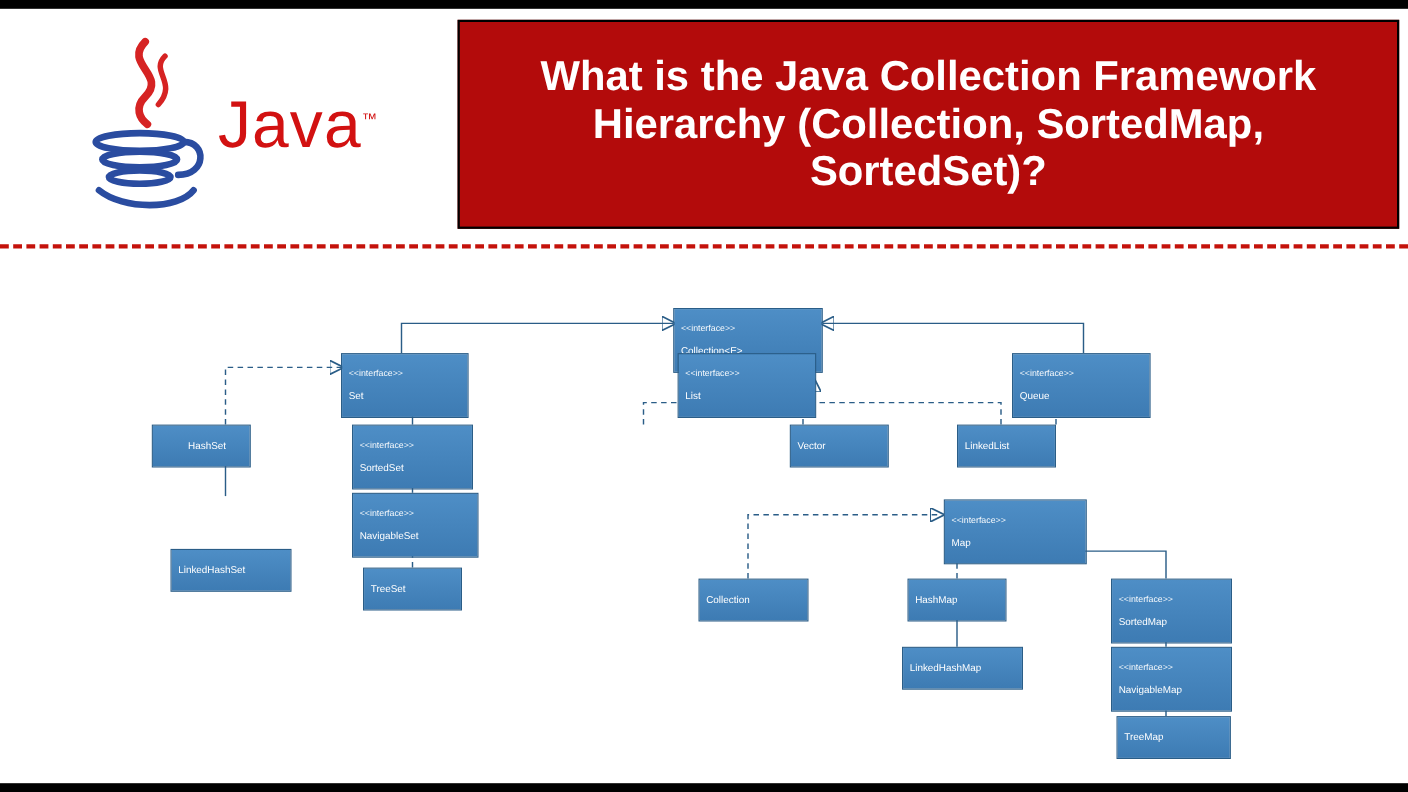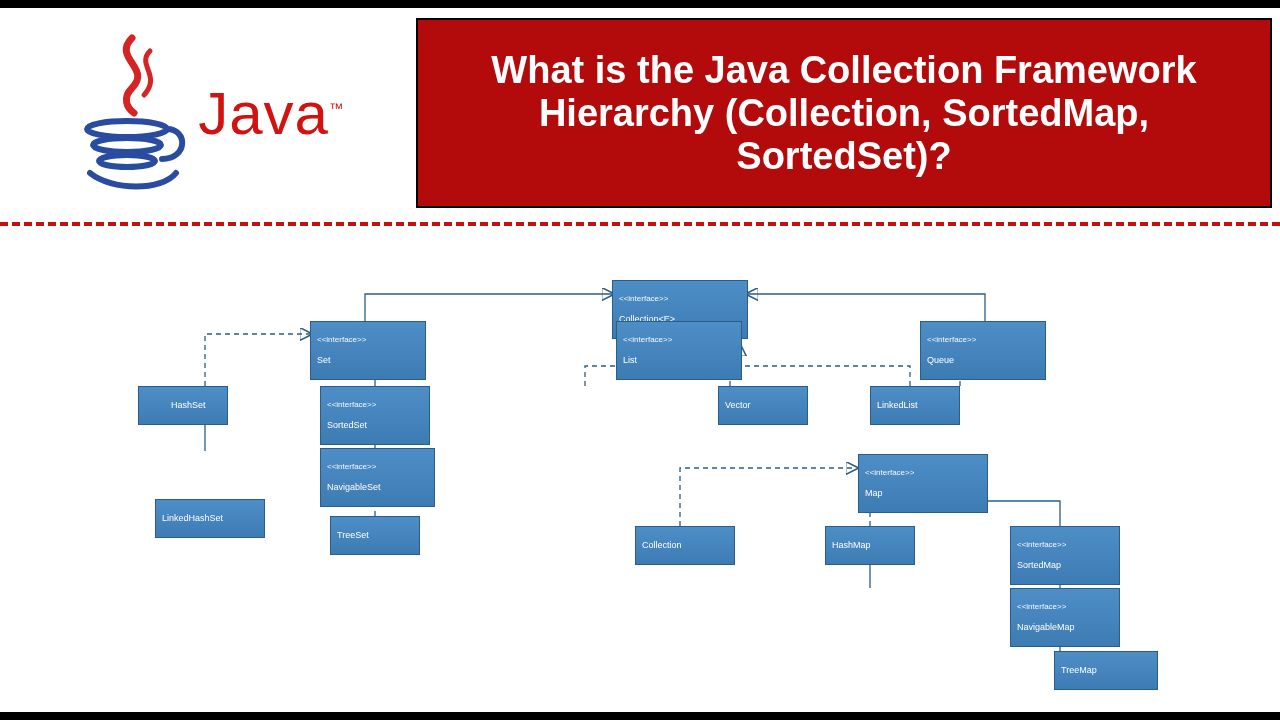--- a/index.html
+++ b/index.html
@@ -201,21 +201,24 @@
   <div class="node" style="left:635px; top:300px; width:100px;">
     <span class="nm">Collection</span>
   </div>
   <div class="node" style="left:825px; top:300px; width:84px;">
     <span class="nm">HashMap</span>
   </div>
   <div class="node" style="left:1010px; top:300px; width:110px;">
     <span class="stereo">&lt;&lt;interface&gt;&gt;</span>
     <span class="nm">SortedMap</span>
   </div>
+  <div class="node" style="left:820px; top:362px; width:110px;">
+    <span class="nm">LinkedHashMap</span>
+  </div>
   <div class="node" style="left:1010px; top:362px; width:110px;">
     <span class="stereo">&lt;&lt;interface&gt;&gt;</span>
     <span class="nm">NavigableMap</span>
   </div>
-  <div class="node" style="left:1015px; top:425px; width:104px;margin-left:39px;">
+  <div class="node" style="left:1015px; top:425px; width:104px;">
     <span class="nm">TreeMap</span>
   </div>
 
 </div>
 
 </body></html>

